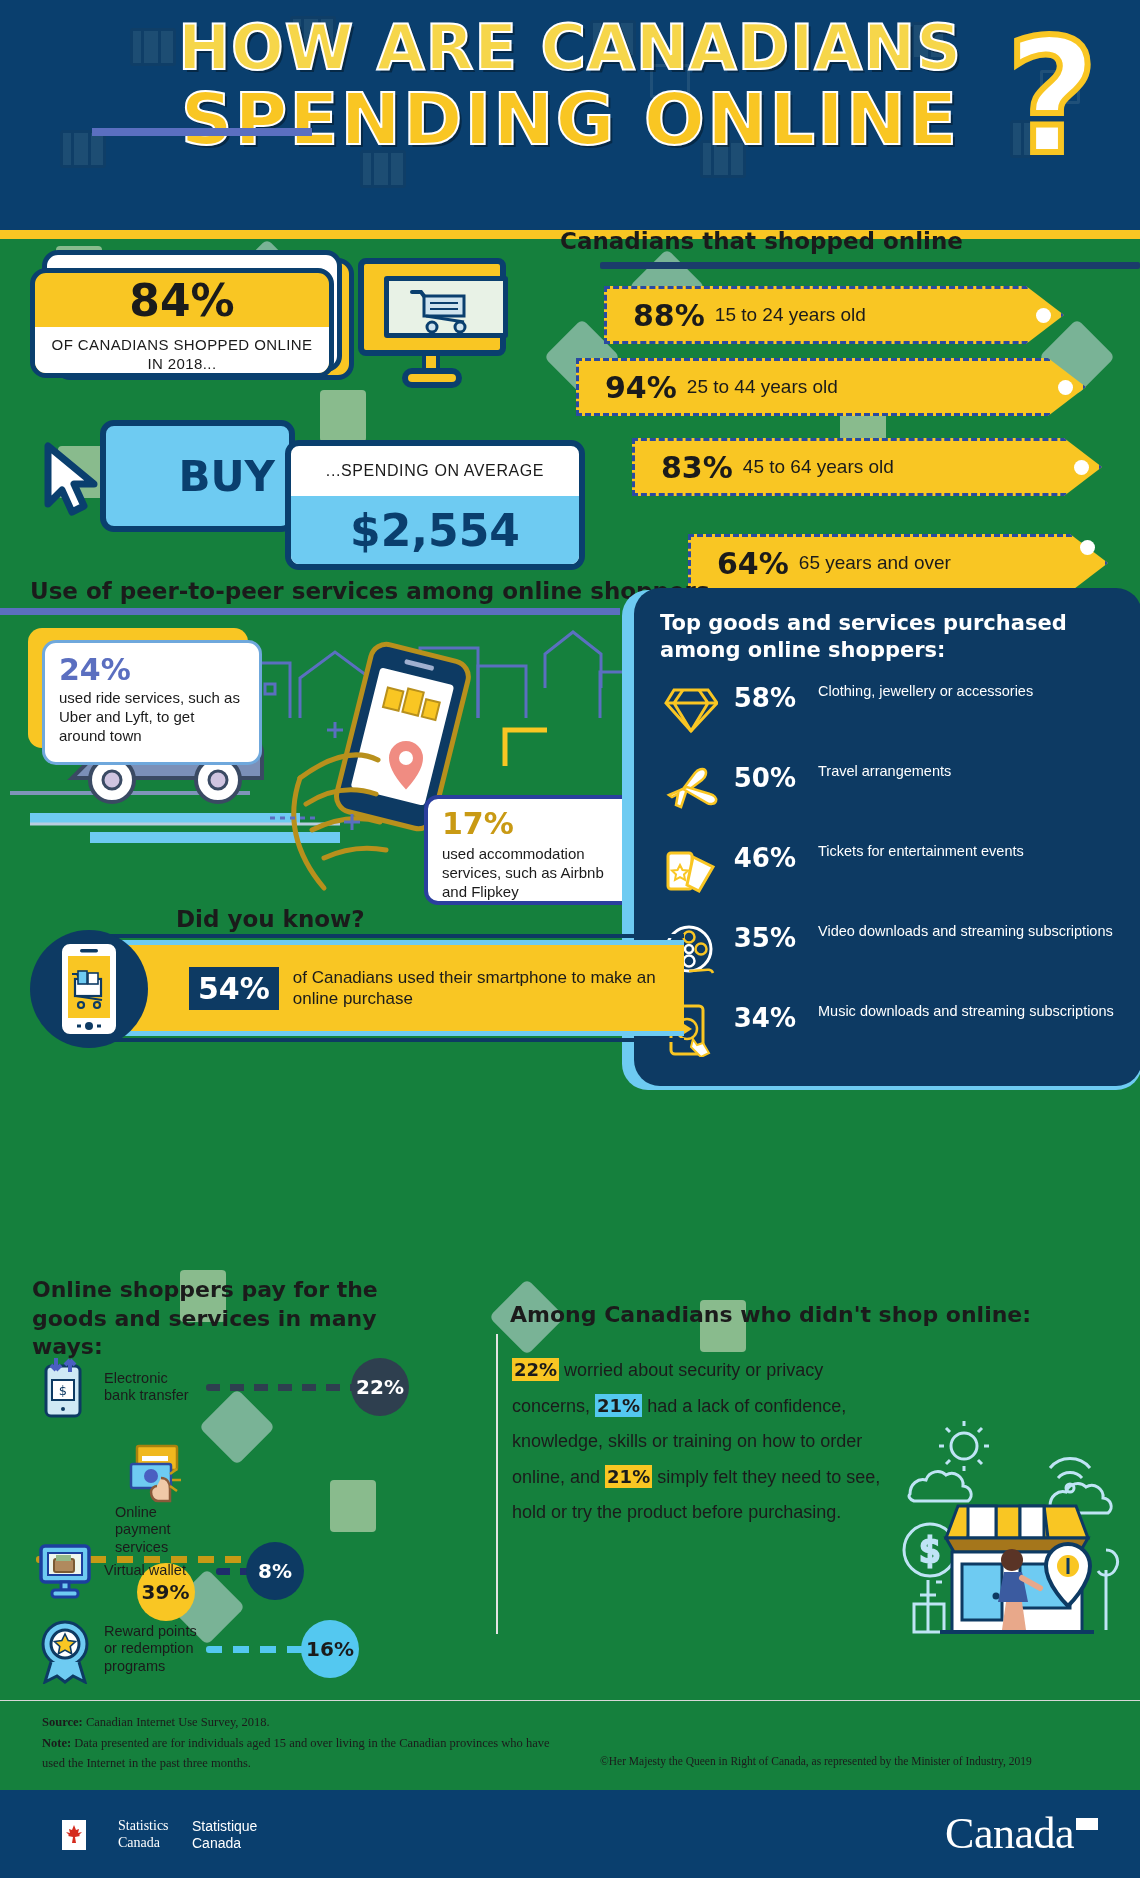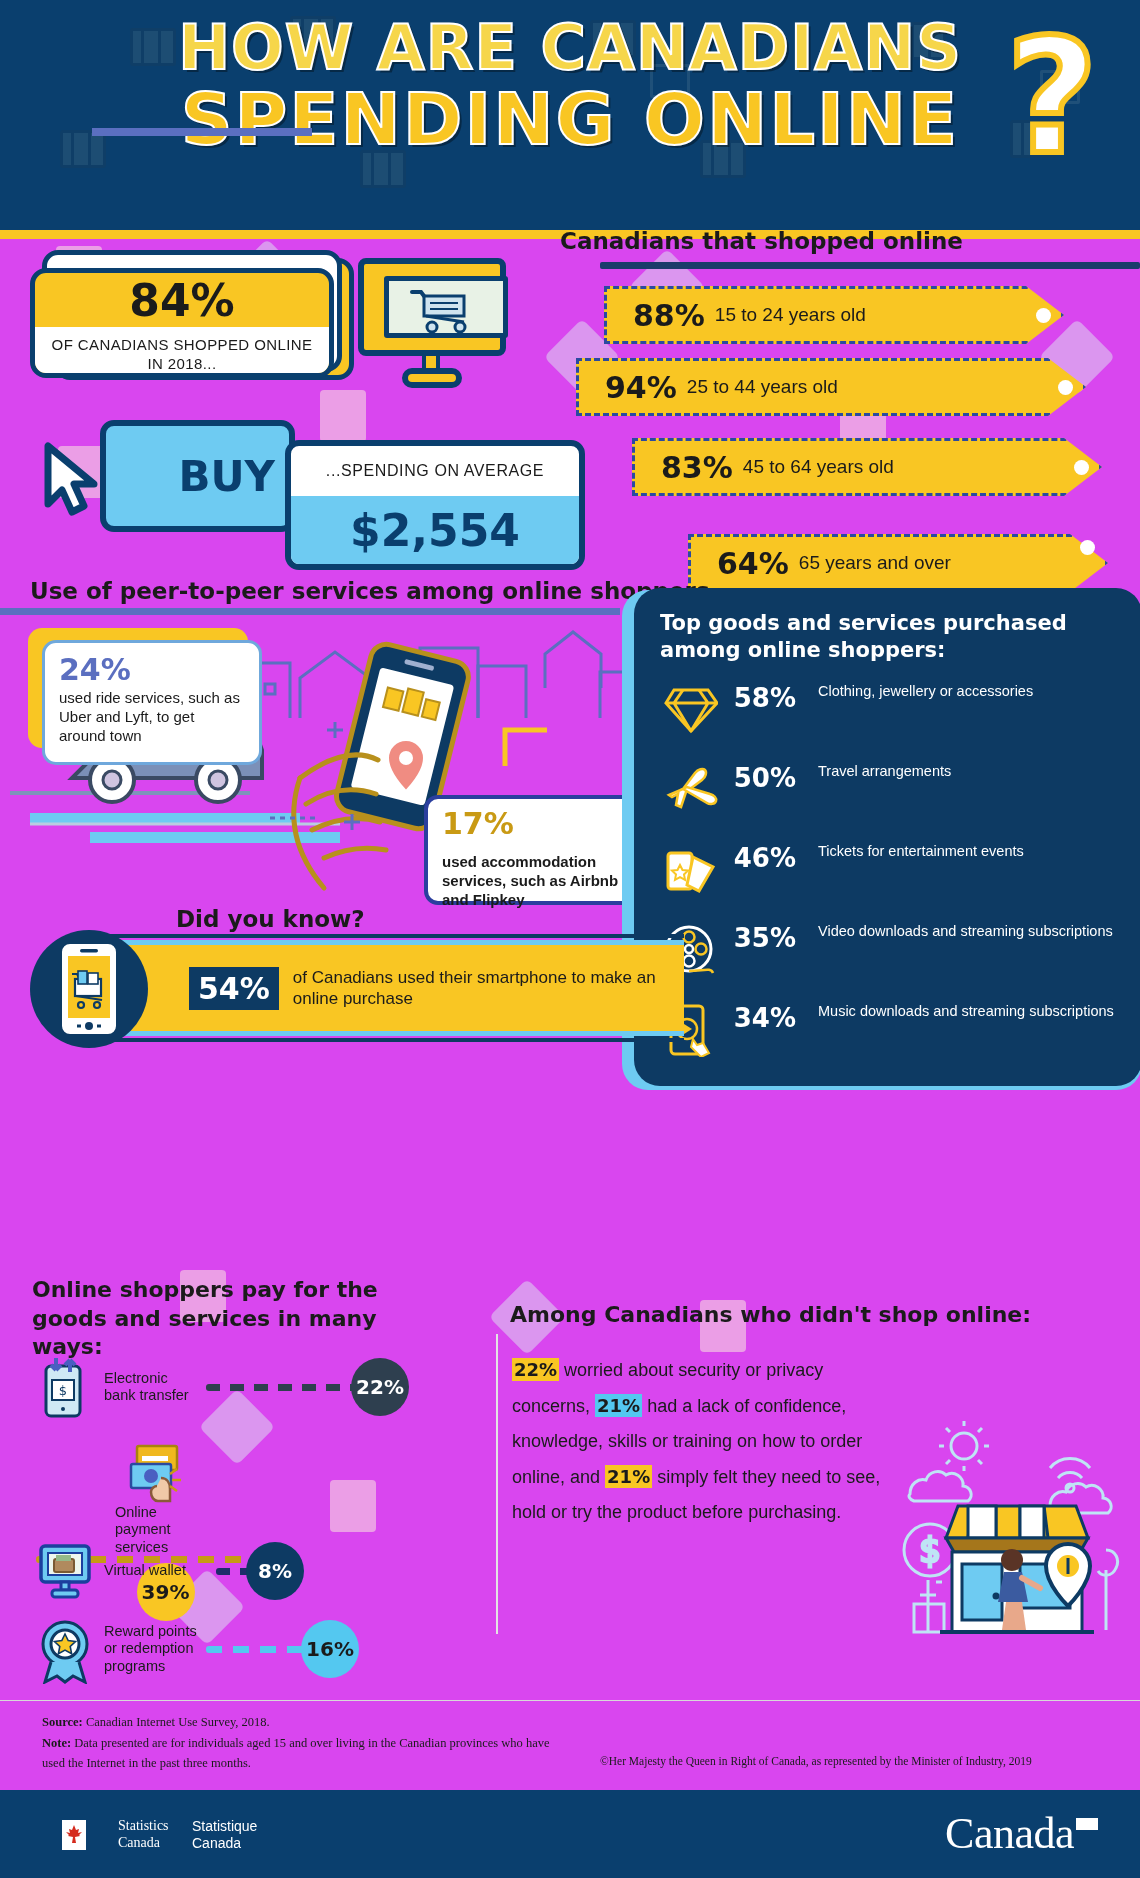--- a/index.html
+++ b/index.html
@@ -2,21 +2,21 @@
 <html><head>
 <meta charset="utf-8">
 <style>
   * { box-sizing: border-box; margin: 0; padding: 0; }
   html, body {
     width: 1140px; height: 1878px;
     font-family: "Liberation Sans", sans-serif;
     background: #ffffff;
     overflow: hidden;
   }
-  .page { position: relative; width: 1140px; height: 1878px; background:#d946ef; }
+  .page { position: relative; width: 1140px; height: 1878px; background:#15803d; }
 
   
   .header {
     position:absolute; left:0; top:0; width:1140px; height:230px;
     background:#0a3f6e;
     overflow:hidden;
   }
   .header-bg-icons { position:absolute; inset:0; opacity:.16; }
   .hdr-box { position:absolute; width:46px; height:38px; background:#7f9691; border:3px solid #2a3c45; border-radius:3px; }
   .hdr-box:after { content:""; position:absolute; left:8px; top:-3px; width:14px; height:38px; border-left:3px solid #2a3c45; border-right:3px solid #2a3c45; }
@@ -86,21 +86,21 @@
   .p2p-rule { position:absolute; left:0px; top:608px; width:620px; height:7px; background:#5b6fc0; }
   .p2p-art { position:absolute; left:0; top:618px; width:650px; height:290px; overflow:hidden; }
 
   .bub24-sh { position:absolute; left:28px; top:628px; width:220px; height:120px; background:#f9c623; border-radius:14px; }
   .bub24 { position:absolute; left:42px; top:640px; width:220px; height:125px; background:#fff; border:3px solid #6fa8dc; border-radius:14px; padding:10px 14px; }
   .bub24 .p { font-size:30px; font-weight:bold; color:#5b6fc0; font-family:"DejaVu Sans", sans-serif; line-height:1.1; }
   .bub24 .d { font-size:15px; color:#1b1b1b; line-height:1.28; margin-top:2px; }
 
   .bub17 { position:absolute; left:424px; top:795px; width:220px; height:110px; background:#fff; border:4px solid #2b3f9e; border-radius:14px; padding:8px 14px; }
   .bub17 .p { font-size:30px; font-weight:bold; color:#c99a14; font-family:"DejaVu Sans", sans-serif; line-height:1.1; }
-  .bub17 .d { font-size:15px; color:#1b1b1b; line-height:1.28; margin-top:12px;font-weight:bold; }
+  .bub17 .d { font-size:15px; color:#1b1b1b; line-height:1.28; margin-top:4px; }
 
   
   .goods-shadow { position:absolute; left:622px; top:590px; width:520px; height:500px; background:#6ecbf2; border-radius:26px; }
   .goods { position:absolute; left:634px; top:588px; width:508px; height:498px; background:#0d3a63; border-radius:26px; padding:22px 24px 0 26px; }
   .goods h3 { font-size:21px; font-weight:bold; color:#fff; line-height:1.3; font-family:"DejaVu Sans", sans-serif; }
   .goods-row { display:flex; margin-top:14px; }
   .goods-ico { width:62px; height:54px; flex:none; display:flex; align-items:center; justify-content:center; }
   .goods-pct { font-size:26px; font-weight:bold; color:#fff; font-family:"DejaVu Sans", sans-serif; width:74px; text-align:right; margin-right:10px; flex:none; }
   .goods-lbl { font-size:14.5px; color:#ffffff; line-height:1.18;margin-left:12px; }
 

